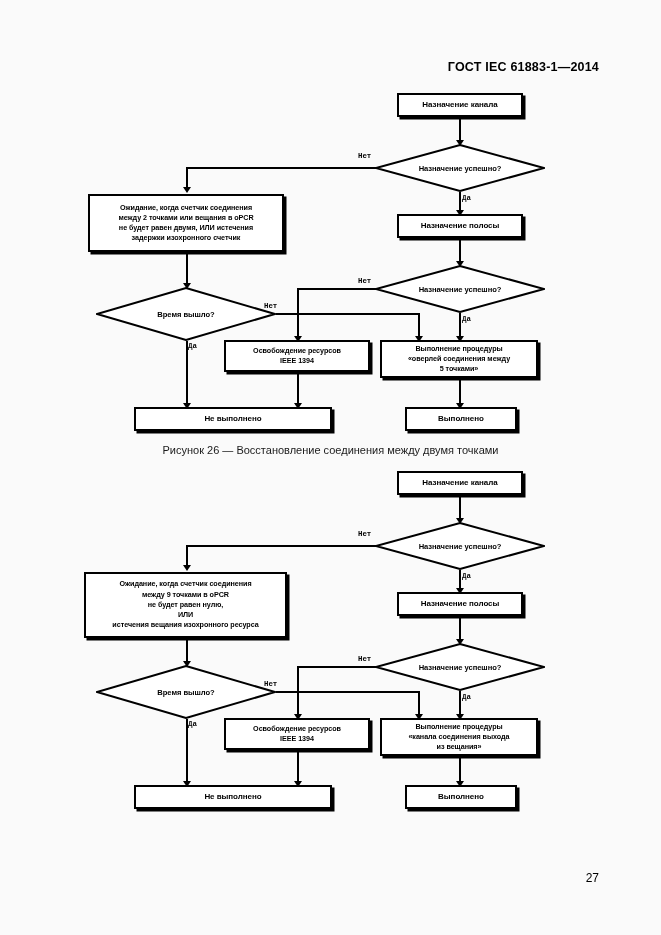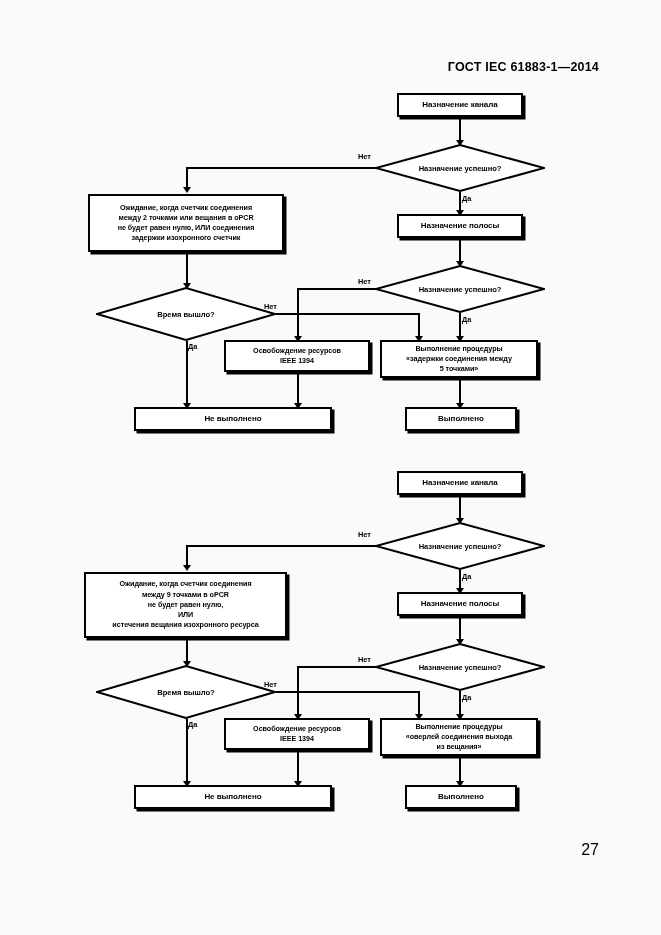--- a/index.html
+++ b/index.html
@@ -21,22 +21,22 @@
     position: absolute;
     top: 60px; right: 62px;
     font-size: 12.5px;
     font-weight: bold;
     letter-spacing: 0.2px;
     white-space: nowrap;
     text-align: right;
   }
   .pagenum {
     position: absolute;
-    right: 62px; bottom: 76px;
-    font-size: 16px;
+    right: 62px; bottom: 50px;
+    font-size: 12px;
   }
   .caption {
     position: absolute;
     width: 100%;
     text-align: center;
     font-size: 11px;
     color: #1a1a1a;
   }
   
   .fc { position: absolute; }
@@ -83,20 +83,21 @@
     width: 0; height: 0;
     border-left: 4px solid transparent;
     border-right: 4px solid transparent;
     border-top: 6px solid #000;
   }
   .elabel {
     position: absolute;
     font-size: 7.4px;
     font-weight: bold;
     white-space: nowrap;
+    font-family: Liberation Mono, monospace;
   }
 </style>
 </head>
 <body>
 
 <div class="page">
 
   <div class="header">ГОСТ IEC 61883-1—2014</div>
   <div class="pagenum">27</div>
 
@@ -120,21 +121,21 @@
     <div class="elabel" style="left:462px;top:194px;">Да</div>
 
     <div class="ln lnh" style="left:186px;top:167px;width:190px;"></div>
     <div class="ln lnv" style="left:186px;top:167px;height:24px;"></div>
     <div class="arrow" style="left:183px;top:187px;"></div>
 
     <div class="box shadow" style="left:88px;top:194px;width:196px;height:58px;">
       <span>
         <span>Ожидание, когда счетчик соединения</span><br>
         <span>между 2 точками или вещания в oPCR</span><br>
-        <span>не будет равен нулю, ИЛИ соединения</span><br>
+        <span>не будет равен двумя, ИЛИ истечения</span><br>
         <span>задержки изохронного счетчик</span>
       </span>
     </div>
     <div class="ln lnv" style="left:186px;top:252px;height:35px;"></div>
     <div class="arrow" style="left:183px;top:283px;"></div>
 
     <div class="ln lnv" style="left:459px;top:192px;height:22px;"></div>
     <div class="arrow" style="left:456px;top:210px;"></div>
 
     <div class="box shadow box-lg" style="left:397px;top:214px;width:126px;height:24px;">
@@ -181,38 +182,39 @@
         <span>Освобождение ресурсов</span><br>
         <span>IEEE 1394</span>
       </span>
     </div>
     <div class="ln lnv" style="left:297px;top:372px;height:35px;"></div>
     <div class="arrow" style="left:294px;top:403px;"></div>
 
     <div class="box shadow" style="left:380px;top:340px;width:158px;height:38px;">
       <span>
         <span>Выполнение процедуры</span><br>
-        <span>«задержки соединения между</span><br>
+        <span>«оверлей соединения между</span><br>
         <span>5 точками»</span>
       </span>
     </div>
 
     <div class="ln lnv" style="left:459px;top:313px;height:27px;"></div>
     <div class="arrow" style="left:456px;top:336px;"></div>
 
     <div class="ln lnv" style="left:459px;top:378px;height:29px;"></div>
     <div class="arrow" style="left:456px;top:403px;"></div>
 
     <div class="box shadow box-lg" style="left:134px;top:407px;width:198px;height:24px;">
       <span>Не выполнено</span>
     </div>
     <div class="box shadow box-lg" style="left:405px;top:407px;width:112px;height:24px;">
       <span>Выполнено</span>
     </div>
 
+    <div class="caption" style="top:444px;">Рисунок  26 — Восстановление соединения между двумя точками</div>
   </div>
 
   <div class="fc" style="left:0;top:378px;width:661px;height:470px;">
 
     <div class="box shadow box-lg" style="left:397px;top:93px;width:126px;height:24px;">
       <span>Назначение канала</span>
     </div>
     <div class="ln lnv" style="left:459px;top:117px;height:27px;"></div>
     <div class="arrow" style="left:456px;top:140px;"></div>
 
@@ -290,21 +292,21 @@
         <span>Освобождение ресурсов</span><br>
         <span>IEEE 1394</span>
       </span>
     </div>
     <div class="ln lnv" style="left:297px;top:372px;height:35px;"></div>
     <div class="arrow" style="left:294px;top:403px;"></div>
 
     <div class="box shadow" style="left:380px;top:340px;width:158px;height:38px;">
       <span>
         <span>Выполнение процедуры</span><br>
-        <span>«оверлей соединения выхода</span><br>
+        <span>«канала соединения выхода</span><br>
         <span>из вещания»</span>
       </span>
     </div>
     <div class="ln lnv" style="left:459px;top:313px;height:27px;"></div>
     <div class="arrow" style="left:456px;top:336px;"></div>
 
     <div class="ln lnv" style="left:459px;top:378px;height:29px;"></div>
     <div class="arrow" style="left:456px;top:403px;"></div>
 
     <div class="box shadow box-lg" style="left:134px;top:407px;width:198px;height:24px;">

